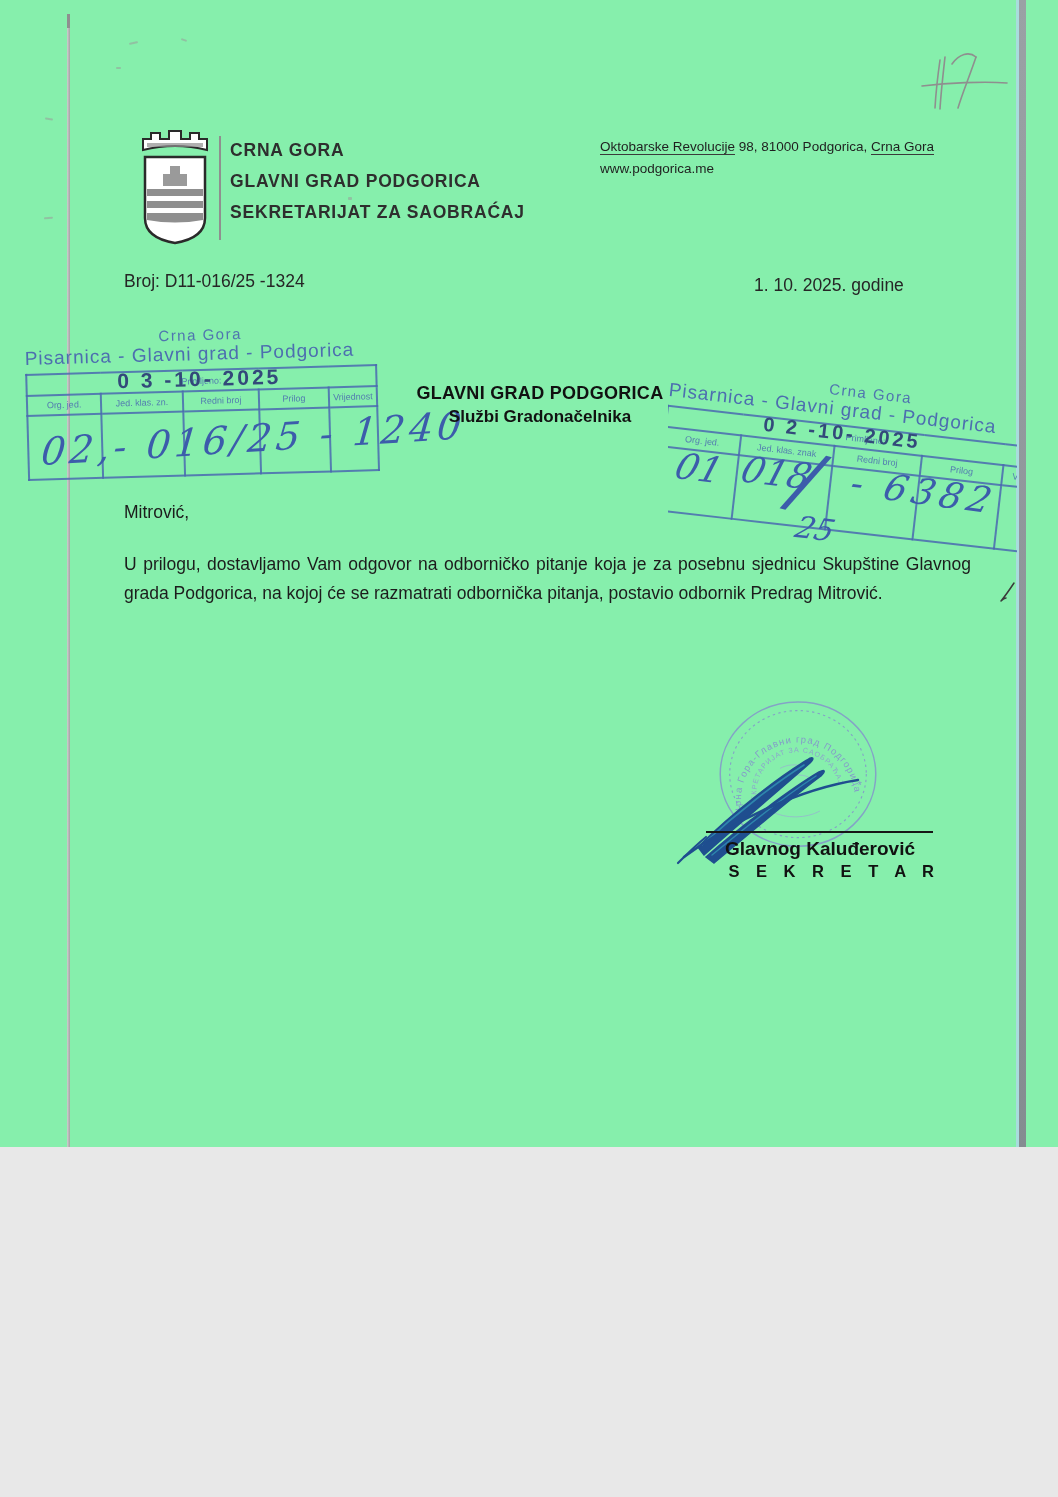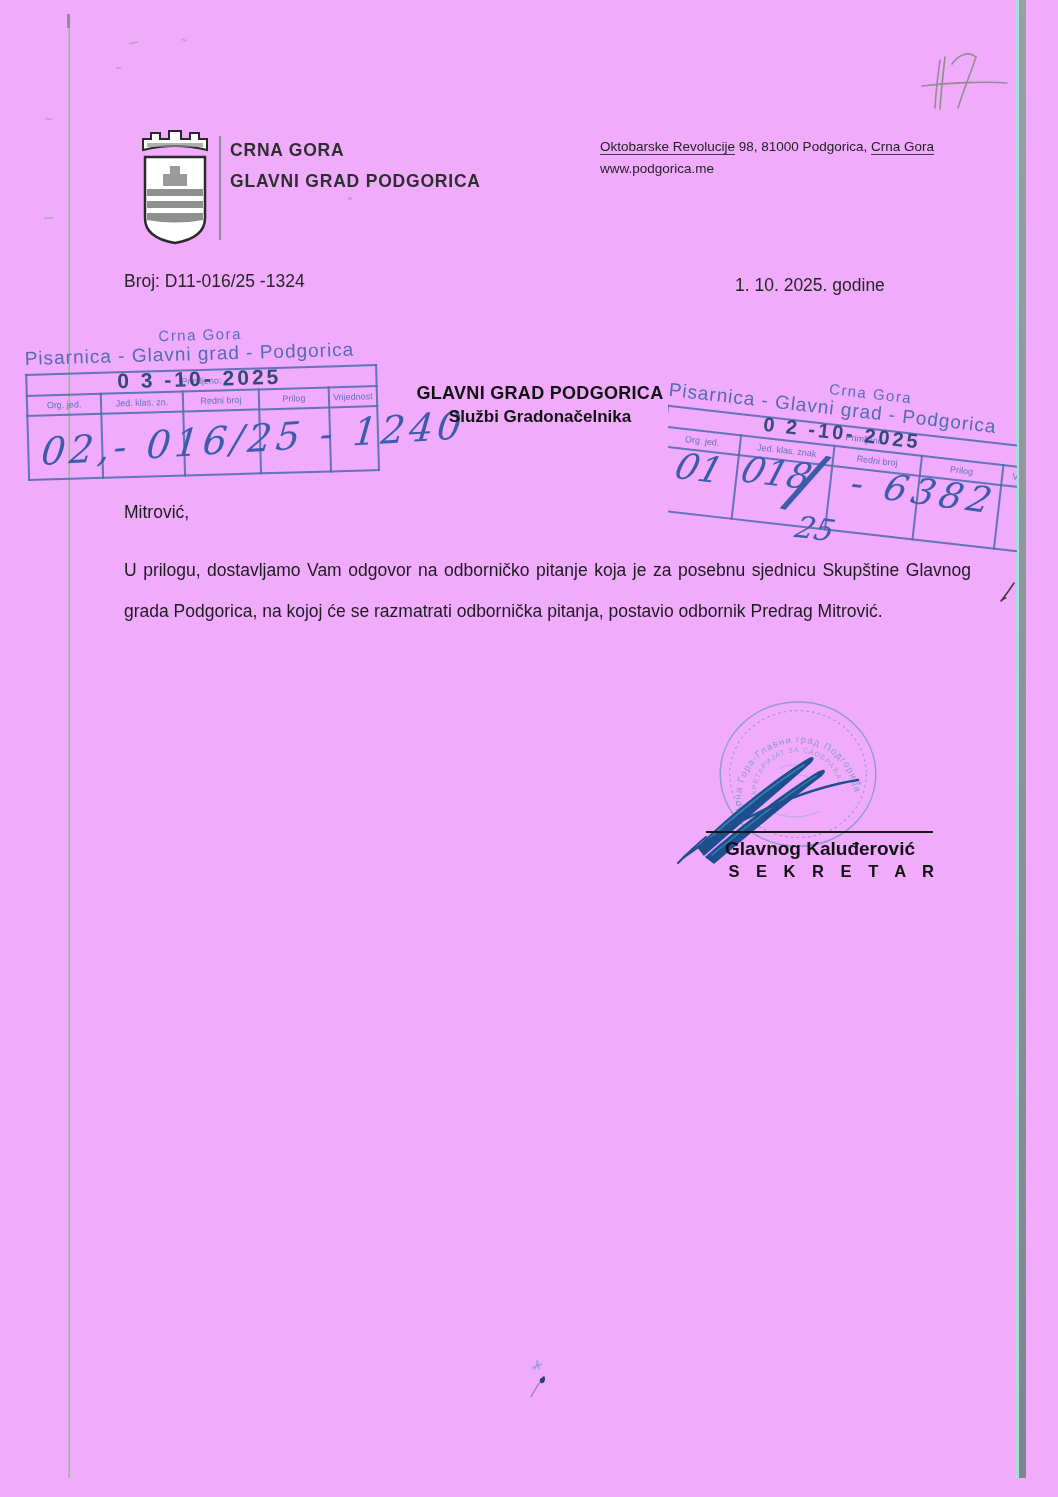--- a/index.html
+++ b/index.html
@@ -1,36 +1,36 @@
 <!DOCTYPE html>
 <html><head>
 <meta charset="utf-8">
 <style>
   html,body{margin:0;padding:0;background:#e8e8e8;}
-  .page{position:relative;width:1058px;height:1497px;background:#f0abfc;overflow:hidden;
+  .page{position:relative;width:1058px;height:1147px;background:#86efac;overflow:hidden;
         font-family:"Liberation Sans", sans-serif;color:#262626;}
   .abs{position:absolute;}
 
   
   .fold-left{left:67px;top:14px;width:3px;height:1464px;
              background:linear-gradient(to right,#cfcfcf,#a3a3a3);}
   .fold-left::before{content:"";position:absolute;top:0;left:0;width:3px;height:14px;background:#8f8f8f;}
   .edge-cyan{left:1016px;top:0;width:3px;height:1478px;background:#a9dcdd;}
   .edge-gray{left:1019px;top:0;width:7px;height:1478px;background:linear-gradient(to bottom,#9aa1a5,#7e868b);}
   .speck{position:absolute;background:#9a9a9a;opacity:.55;border-radius:1px;}
 
   
   .org-lines{left:230px;top:135px;font-size:17.5px;font-weight:600;letter-spacing:.8px;
              line-height:31px;color:#2e2e2e;white-space:nowrap;}
   .divider{left:219px;top:136px;width:2px;height:104px;background:#8f8f8f;}
   .contact{left:600px;top:136px;font-size:13.5px;line-height:22px;color:#1f1f1f;white-space:nowrap;}
   .u{border-bottom:1px solid #3a3a3a;}
 
   .refnum{left:124px;top:271px;font-size:17.5px;}
-  .refdate{left:735px;top:275px;font-size:17.5px;}
+  .refdate{left:754px;top:275px;font-size:17.5px;}
 
   
   .stampL{left:26px;top:326px;width:352px;transform:rotate(-1.6deg);color:#4a68b0;}
   .stampRwrap{left:668px;top:356px;width:349px;height:275px;overflow:hidden;}
   .stampR{position:absolute;left:4px;top:6px;width:402px;transform:rotate(6.5deg);
           transform-origin:0 0;color:#4a68b0;}
   .s-country{text-align:center;font-size:15px;letter-spacing:1.5px;opacity:.9;}
   .s-office{font-size:19px;letter-spacing:1px;white-space:nowrap;opacity:.95;}
   table.s-tab{border-collapse:collapse;margin-top:4px;width:100%;}
   table.s-tab td{border:2px solid rgba(74,104,176,.85);font-size:9px;color:rgba(74,104,176,.85);
@@ -41,21 +41,21 @@
   .s-date{position:absolute;font-weight:bold;letter-spacing:3px;color:#33497a;
           font-size:21px;white-space:nowrap;}
   .ink{position:absolute;color:#3c5cab;font-family:"DejaVu Serif", serif;font-style:italic;
        white-space:nowrap;}
 
   
   .recipient{left:368px;top:383px;width:344px;text-align:center;font-weight:bold;color:#111;}
   .recip1{font-size:18px;letter-spacing:.3px;}
   .recip2{font-size:17px;margin-top:3px;}
   .body-block{left:124px;top:502px;width:847px;font-size:17.5px;color:#1c1c1c;}
-  .par{margin-top:27px;line-height:41px;text-align:justify;}
+  .par{margin-top:27px;line-height:29px;text-align:justify;}
   .closing{margin-top:27px;}
 
   
   .sig-line{left:706px;top:831px;width:227px;height:2px;background:#161616;}
   .sig-name{left:700px;top:838px;width:240px;text-align:center;font-weight:bold;
             font-size:19px;color:#111;white-space:nowrap;}
   .sig-title{left:700px;top:862px;width:240px;text-align:right;font-weight:bold;
              font-size:16.5px;letter-spacing:6px;color:#111;white-space:nowrap;}
 </style>
 </head>
@@ -94,20 +94,21 @@
       <rect x="9" y="63" width="56" height="7"></rect>
       <rect x="9" y="75" width="56" height="7"></rect>
       <path d="M9,87 L65,87 L65,94 Q37,99 9,94 Z"></path>
     </g>
   </svg>
   <div class="abs divider"></div>
 
   <div class="abs org-lines">
     <div>CRNA GORA</div>
     <div>GLAVNI GRAD PODGORICA</div>
+    <div>SEKRETARIJAT ZA SAOBRAĆAJ</div>
   </div>
 
   <div class="abs contact">
     <div><span class="u">Oktobarske Revolucije</span><span> 98, 81000 Podgorica, </span><span class="u">Crna Gora</span></div>
     <div>www.podgorica.me</div>
   </div>
 
   <div class="abs refnum">Broj: D11-016/25 -1324</div>
   <div class="abs refdate">1. 10. 2025. godine</div>
 

